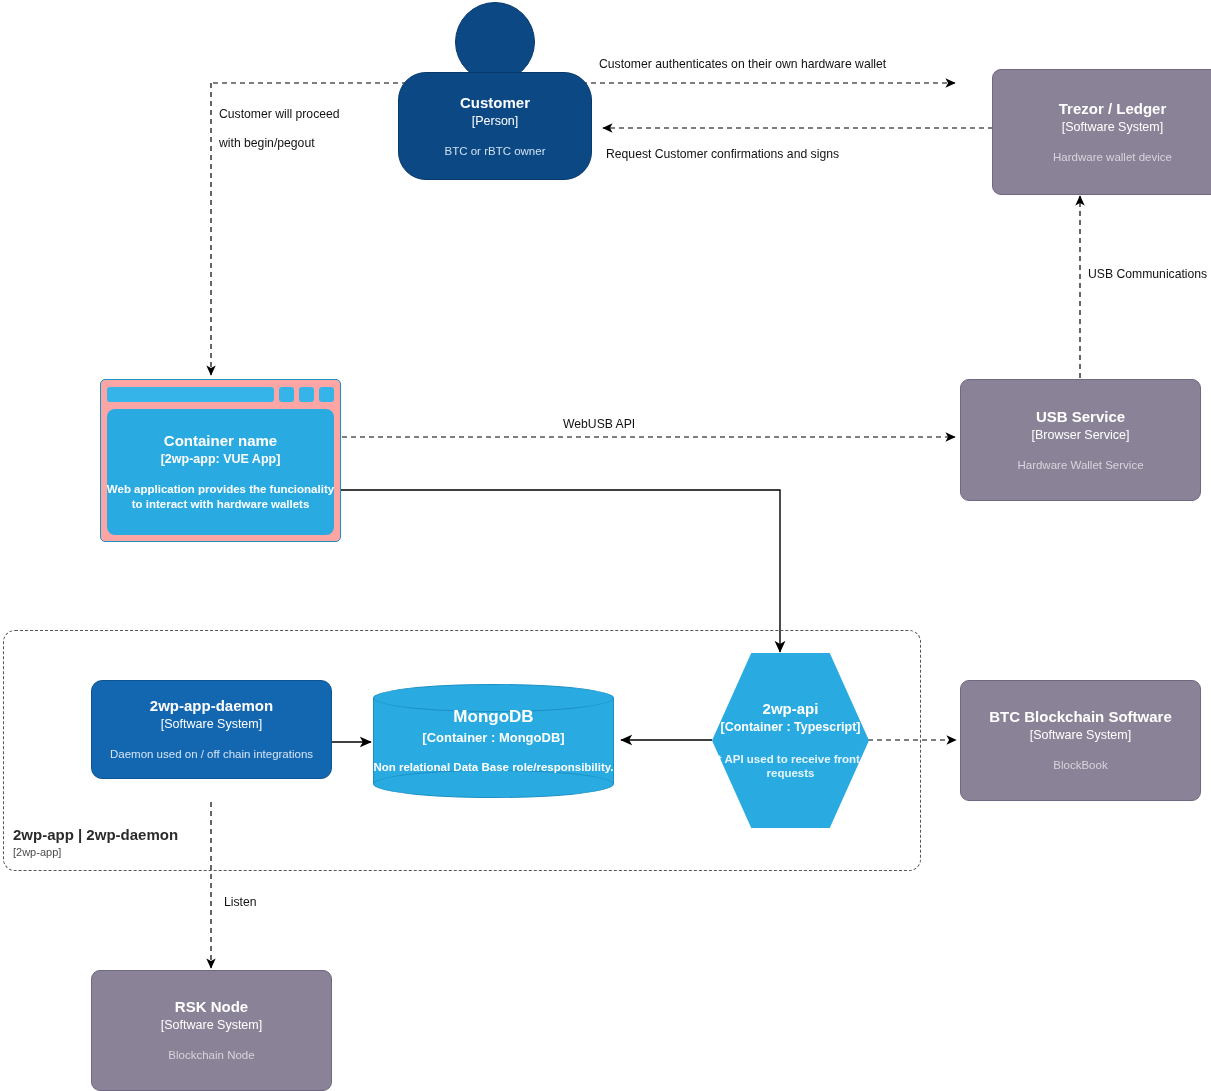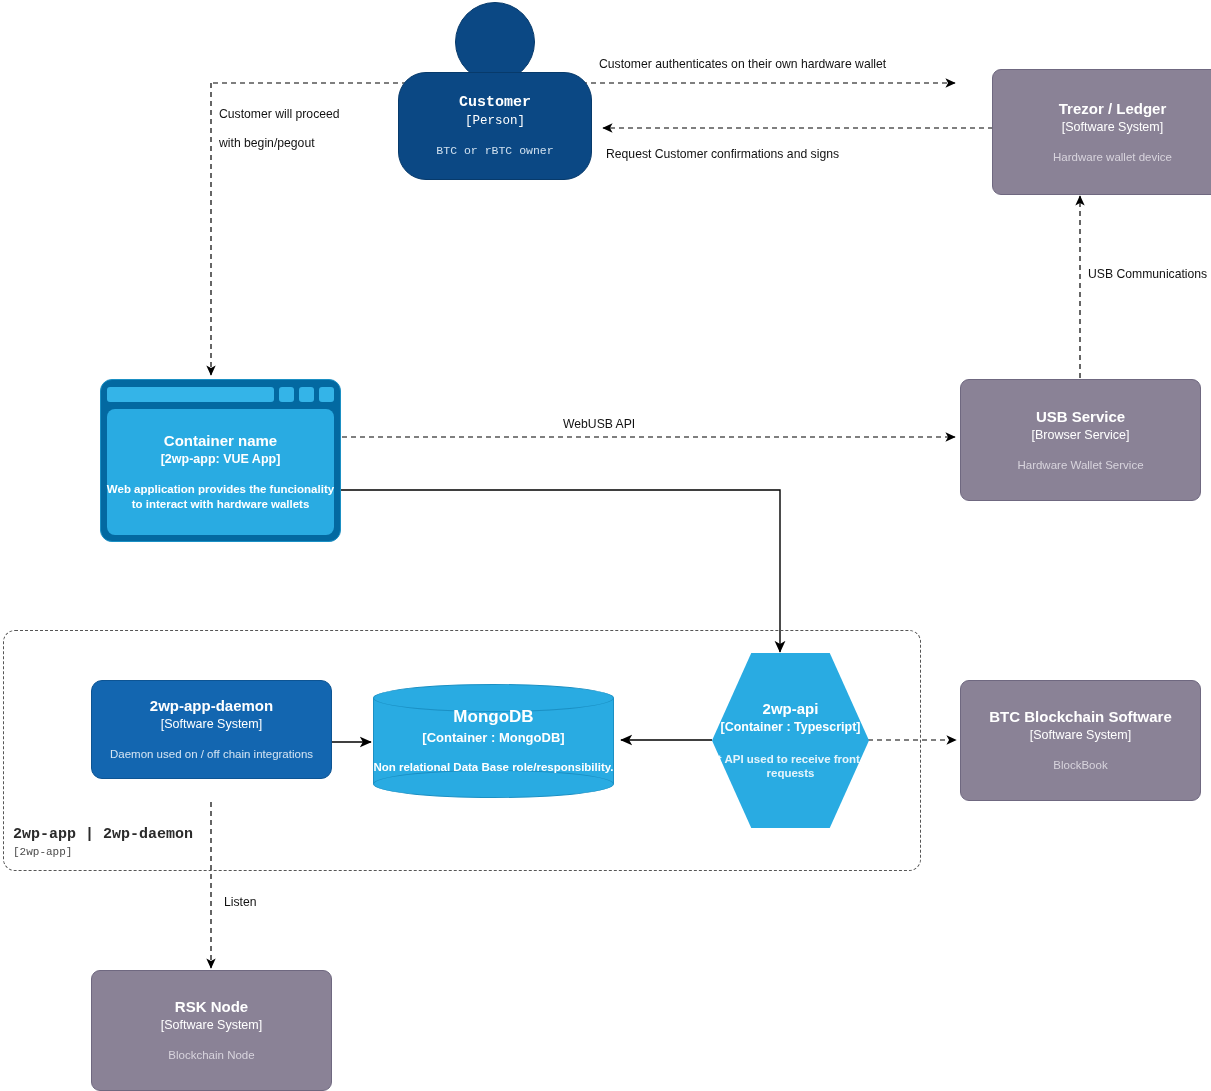--- a/index.html
+++ b/index.html
@@ -25,21 +25,21 @@
   
   .person-body{background:#0b4884;border:1px solid #073a6b;border-radius:28px;}
   .person-head{position:absolute;background:#0b4884;border:1px solid #073a6b;border-radius:50%;}
   .person-body .n-desc{color:#cfe0ef;opacity:1;}
 
   
   .dkblue{background:#1366b0;border:1px solid #0d5493;border-radius:11px;}
   .dkblue .n-desc{color:#d4e4f3;opacity:1;}
 
   
-  .browser{position:absolute;background:#0369a1;border:1px solid #1b90c4;border-radius:12px;
+  .browser{position:absolute;background:#fca5a5;border:1px solid #1b90c4;border-radius:5px;
            box-sizing:border-box;padding:6px;}
   .browser-bar{display:flex;align-items:center;gap:5px;height:17px;}
   .browser-url{flex:1;height:15px;background:#34b4e8;border-radius:3px;}
   .dot{width:15px;height:15px;border-radius:3px;background:#34b4e8;}
   .browser-body{position:absolute;left:6px;right:6px;top:29px;bottom:6px;background:#29abe2;
                 border-radius:8px;display:flex;flex-direction:column;align-items:center;
                 justify-content:center;color:#fff;text-align:center;}
   .browser-body .n-desc{color:#ffffff;opacity:1;font-weight:bold;width:232px;}
 
   
@@ -60,21 +60,21 @@
   .hexwrap{position:absolute;}
   .hexshape{position:absolute;left:0;top:0;width:100%;height:100%;background:#29abe2;
             -webkit-clip-path:polygon(25% 0,75% 0,100% 50%,75% 100%,25% 100%,0 50%);
             clip-path:polygon(25% 0,75% 0,100% 50%,75% 100%,25% 100%,0 50%);}
   .hextext{position:absolute;left:-15px;right:-15px;top:0;bottom:0;display:flex;flex-direction:column;
            align-items:center;justify-content:center;color:#fff;text-align:center;}
   .hextext .n-desc{color:#ffffff;opacity:.88;font-weight:bold;width:190px;margin-top:16px;}
 
   
   .boundary{position:absolute;border:1.6px dashed #555555;border-radius:12px;box-sizing:border-box;background:transparent;}
-  .boundary-label{position:absolute;color:#2b2b2b;font-family:Liberation Mono, monospace;}
+  .boundary-label{position:absolute;color:#2b2b2b;}
   .b-name{font-size:15px;font-weight:bold;line-height:1.2;}
   .b-tech{font-size:11px;color:#4a4a4a;margin-top:2px;}
 
   
   .elabel{position:absolute;font-size:12.2px;color:#121212;white-space:nowrap;line-height:1.3;}
 </style>
 </head>
 <body>
 
 <div id="canvas">
@@ -128,21 +128,21 @@
   </svg>
 
   <div class="boundary" style="left:3px;top:630px;width:918px;height:241px;"></div>
   <div class="boundary-label" style="left:13px;top:826px;">
     <div class="b-name">2wp-app | 2wp-daemon</div>
     <div class="b-tech">[2wp-app]</div>
   </div>
 
   <div style="position:absolute;left:398px;top:2px;width:194px;height:178px;">
     <div class="person-head" style="left:57px;top:0;width:78px;height:78px;"></div>
-    <div class="node person-body" style="left:0;top:70px;width:194px;height:108px;font-family:Liberation Mono, monospace;">
+    <div class="node person-body" style="left:0;top:70px;width:194px;height:108px;">
       <div class="n-title">Customer</div>
       <div class="n-type">[Person]</div>
       <div class="n-desc">BTC or rBTC owner</div>
     </div>
   </div>
 
   <div class="node sys" style="left:960px;top:69px;width:241px;height:126px;margin-left:32px;">
     <div class="n-title">Trezor / Ledger</div>
     <div class="n-type">[Software System]</div>
     <div class="n-desc">Hardware wallet device</div>

